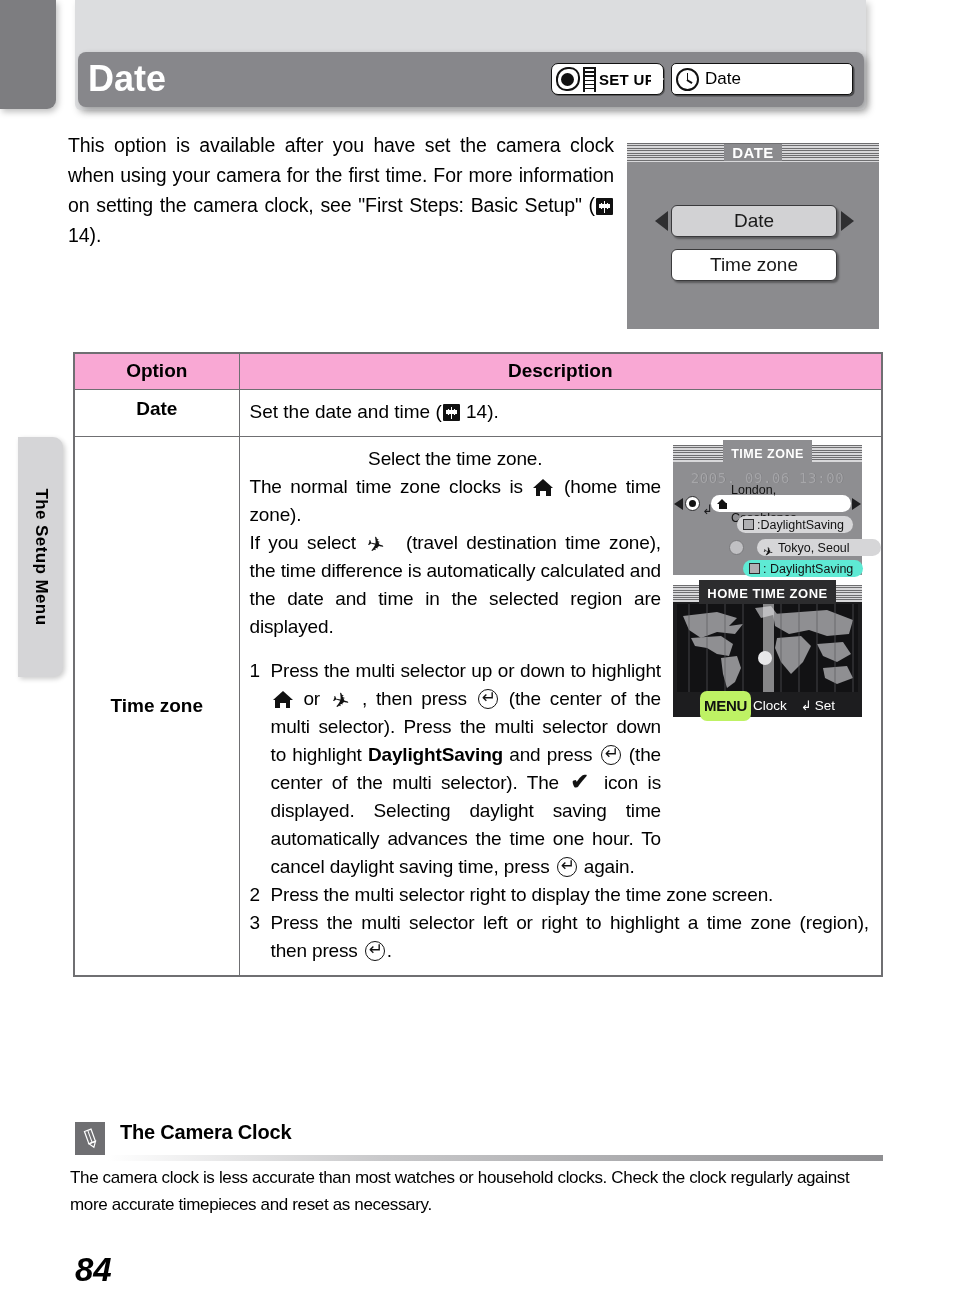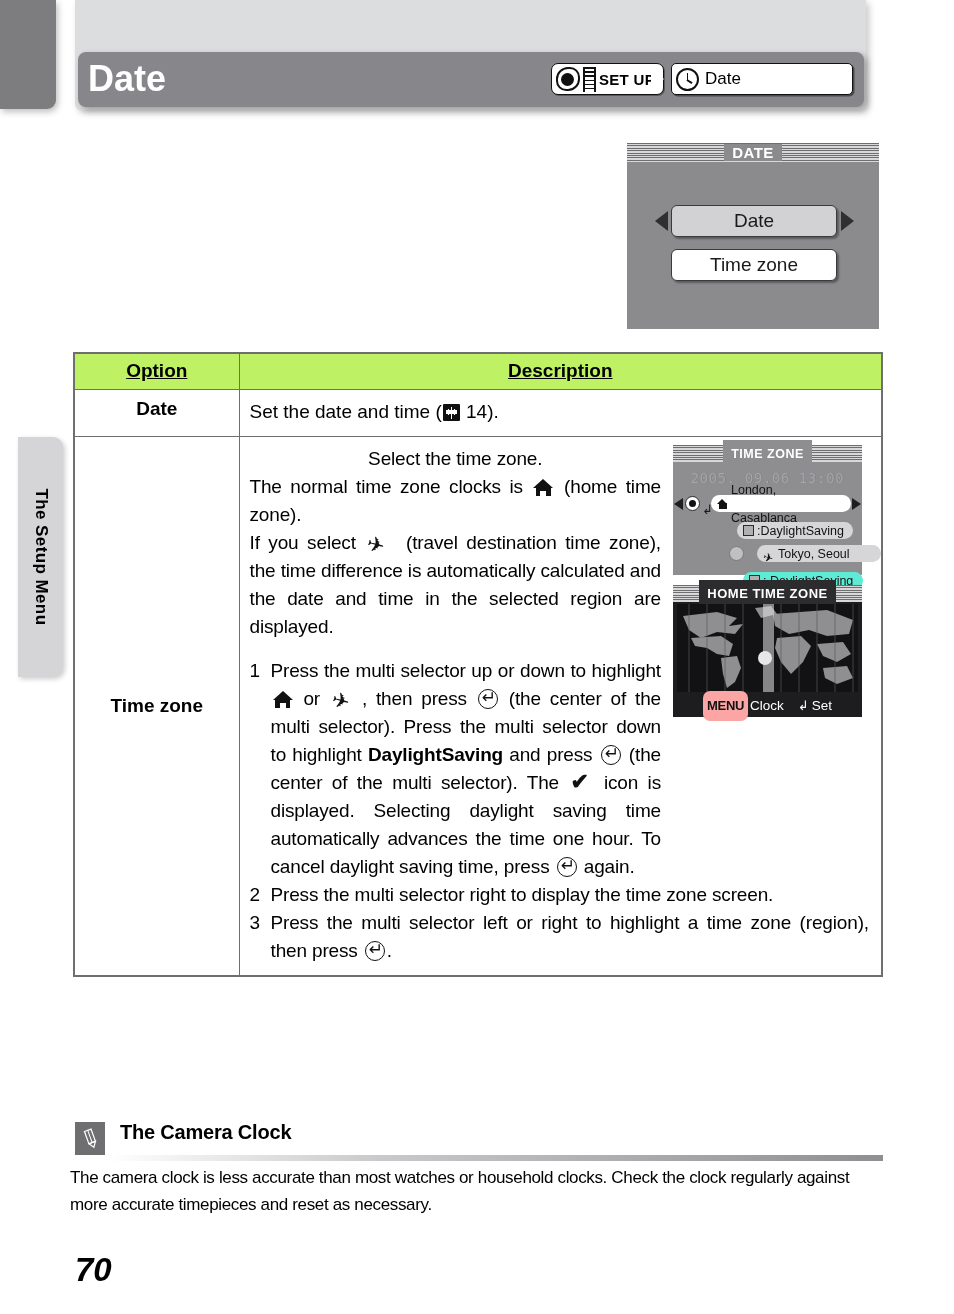--- a/index.html
+++ b/index.html
@@ -152,22 +152,22 @@
   
   #spec-table {
     position:absolute; left:73px; top:352px; width:810px;
     border:2px solid #6f6f72; border-collapse:collapse;
     table-layout:fixed;
   }
   #spec-table td, #spec-table th {
     border:1.5px solid #6f6f72; vertical-align:top;
   }
   #spec-table thead th {
-    background:#bef264; text-align:center; font-size:19px; font-weight:bold;
-    padding:6px 0 7px; height:33px;text-decoration:underline;
+    background:#f9a8d4; text-align:center; font-size:19px; font-weight:bold;
+    padding:6px 0 7px; height:33px;
   }
   .col-opt { width:165px; }
   td.opt {
     text-align:center; font-weight:bold; font-size:19px; padding:8px 4px;
   }
   td.desc { padding:8px 12px 10px 10px; font-size:19px; line-height:28px; }
   #row-date td { height:34px; }
   #row-tz td.opt { vertical-align:middle; }
 
   .desc-flow { position:relative; }
@@ -217,21 +217,21 @@
   }
 
   
   #tz-screen { width:189px; height:130px; background:#8e8e91; position:relative; }
   #tz-screen .lcd-title { height:17px; }
   #tz-screen .lcd-title span { font-size:12.5px; background:#8e8e91; }
   #tz-date {
     text-align:center; font-size:14px; color:#a6a6a9; letter-spacing:0.6px; margin-top:2px;
     font-family:"DejaVu Sans Mono", monospace; text-shadow: 0.5px 0 #77777a;
   }
-  .tz-row { position:relative; height:21px;margin-top:6px; }
+  .tz-row { position:relative; height:21px; }
   .pill {
     border-radius:10px; display:flex; align-items:center;
     font-size:12.5px; color:#121212; height:17px; padding:0 6px;
   }
   #tz-city1 { position:absolute; left:38px; top:0; width:140px; background:#fff; }
   #tz-city2 { position:absolute; left:44px; top:0; width:124px; background:#d6d6d8; }
   #tz-ds1 { position:absolute; left:64px; top:0; width:116px; background:#d6d6d8; }
   #tz-ds2 { position:absolute; left:70px; top:0; width:120px; background:#5eead4; }
   .radio-sel{
     position:absolute; left:12px; top:1px; width:15px;height:15px;border-radius:50%;
@@ -264,21 +264,21 @@
   #htz-band {
     position:absolute; left:86px; top:0; width:11px; height:88px;
     background:rgba(230,230,232,0.55);
   }
   #htz-bottom {
     position:absolute; left:0; bottom:2px; width:100%; height:18px;
     display:flex; align-items:center; justify-content:center; gap:14px;
     color:#fff; font-size:13.5px;
   }
   .menu-chip{
-    background:#fca5a5;color:#111;border-radius:7px;font-size:13px;font-weight:bold;
+    background:#bef264;color:#111;border-radius:7px;font-size:15px;font-weight:bold;
     padding:1px 4px; letter-spacing:-0.3px; margin-right:2px;
   }
   #htz-bottom .seg{display:flex;align-items:center;}
 
   
   #note-icon {
     position:absolute; left:75px; top:1122px; width:30px; height:33px; background:#6f6f72;
     display:flex;align-items:center;justify-content:center;
   }
   #note-icon svg { display:block; }
@@ -316,20 +316,21 @@
   <span class="film-strip"></span>
   <span id="setup-text">SET UP</span>
 </div>
 <div id="crumb-arrow"></div>
 <div class="crumb-wrap" id="crumb-date">
   <span class="clock-glyph"></span>
   <span id="crumb-date-label">Date</span>
 </div>
 
 <div id="intro">
+  <div><span>This option is available after you have set the camera clock when using your camera for the first time. For more information on setting the camera clock, see "First Steps: Basic Setup" (</span><span class="bk"></span><span> 14).</span></div>
 </div>
 
 <div id="date-lcd">
   <div class="lcd-title">
     <span>DATE</span>
   </div>
   <div id="lcd-arrow-left"></div>
   <div id="lcd-arrow-right"></div>
   <div class="row" id="date-row">Date</div>
   <div class="row" id="timezone-row">Time zone</div>
@@ -474,13 +475,13 @@
       <rect x="5" y="2" width="7" height="13" fill="none" stroke="#fff" stroke-width="1.2"></rect>
       <polygon points="5,15 12,15 8.5,20" fill="none" stroke="#fff" stroke-width="1.2"></polygon>
       <line x1="8.5" y1="2" x2="8.5" y2="15" stroke="#fff" stroke-width="1"></line>
     </g>
   </svg>
 </div>
 <div id="note-title">The Camera Clock</div>
 <div id="note-rule"></div>
 <div id="note-body">The camera clock is less accurate than most watches or household clocks. Check the clock regularly against more accurate timepieces and reset as necessary.</div>
 
-<div id="page-number">70</div>
+<div id="page-number">84</div>
 
 </body></html>

